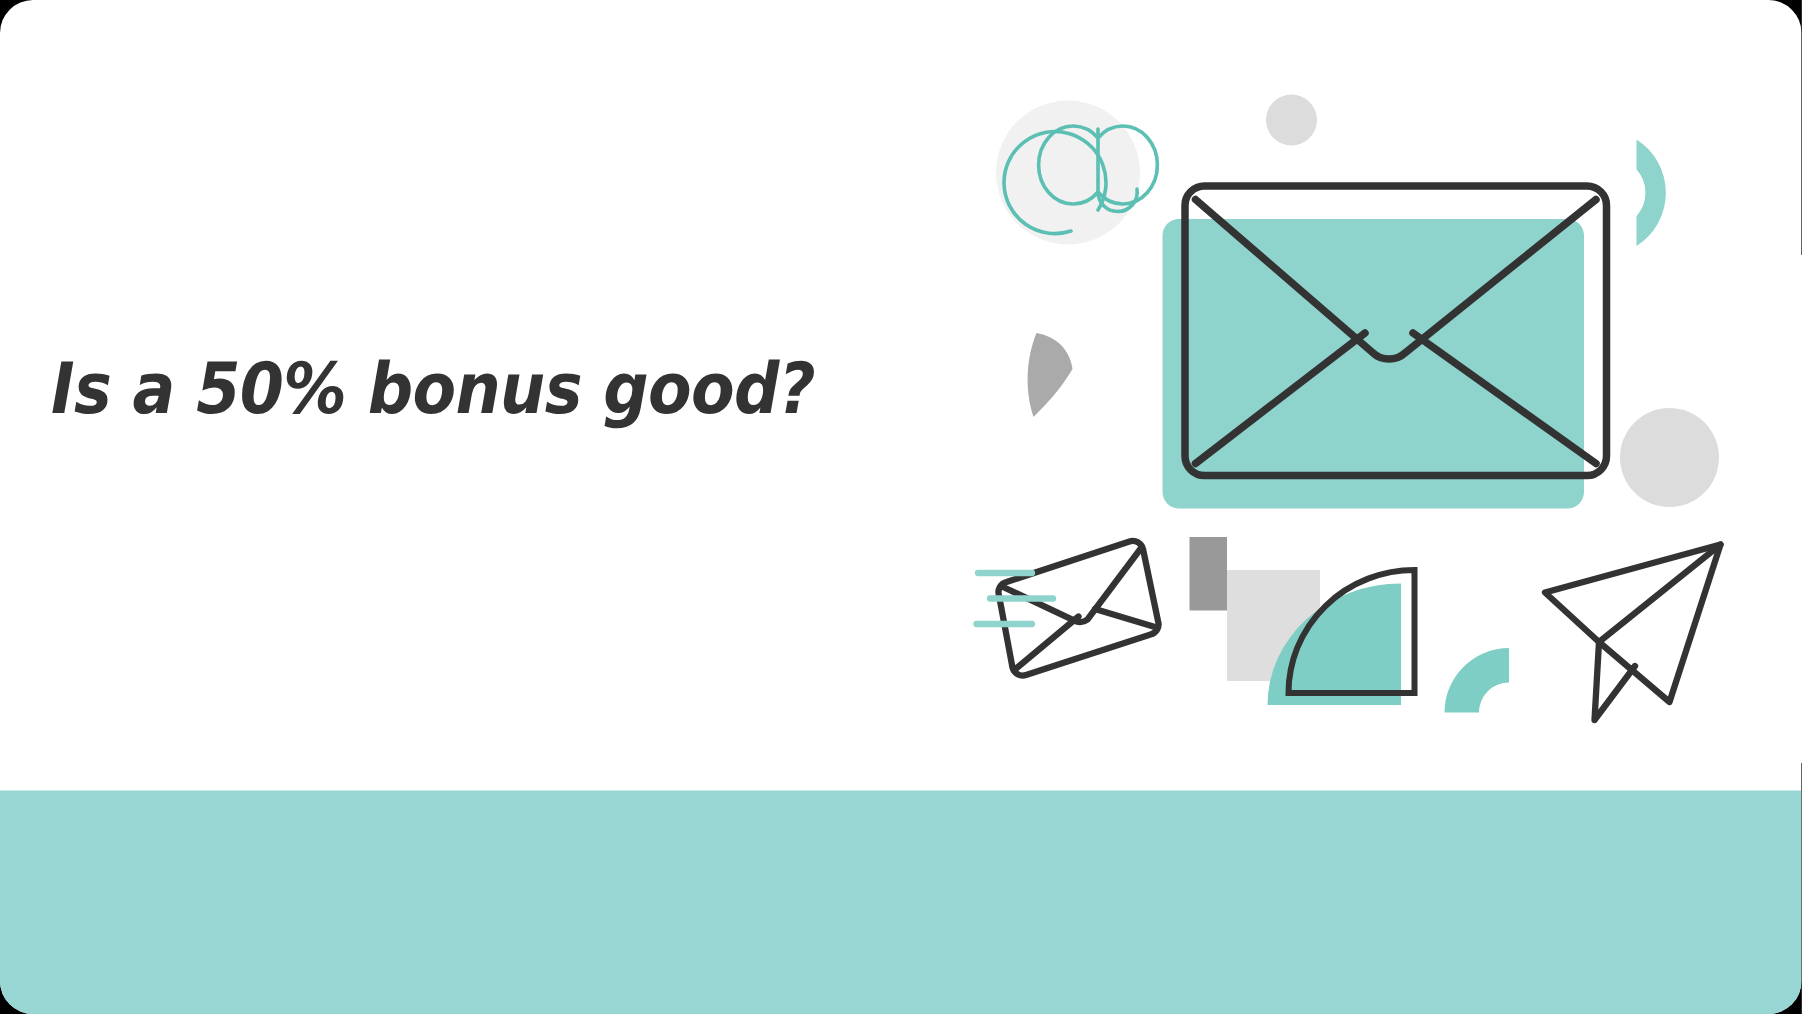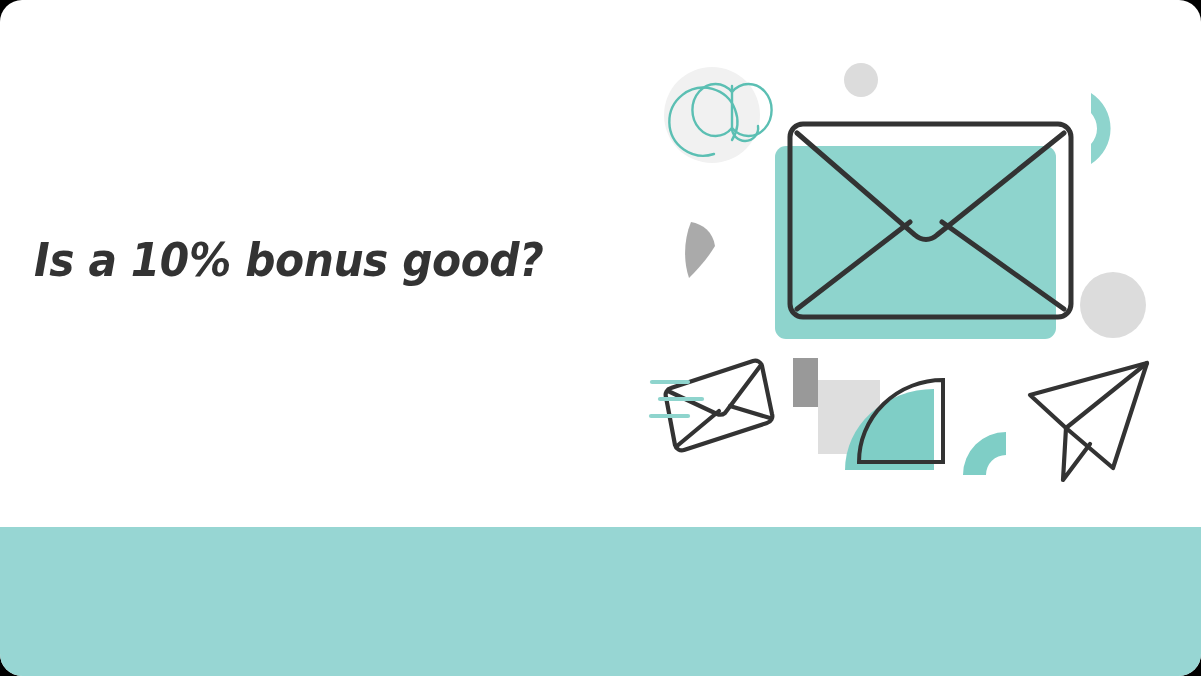--- a/index.html
+++ b/index.html
@@ -68,21 +68,21 @@
     height: 149px;
     background: #97d6d3;
   }
 </style>
 </head>
 <body>
 
 <div id="stage">
   <div id="card">
 
-    <div id="headline">Is a 10% bonus good?</div>
+    <div id="headline">Is a 50% bonus good?</div>
 
     <div id="artwork">
       <svg width="570" height="490" viewBox="0 0 570 490" xmlns="http://www.w3.org/2000/svg">
 
         <circle cx="92" cy="95" r="48" fill="#f1f1f1"></circle>
 
         <g fill="none" stroke="#5bbfb3" stroke-width="2.4" stroke-linecap="round">
           <path d="M112 120
                    a34 34 0 1 0 -18 14"></path>
           <path d="M112 66

